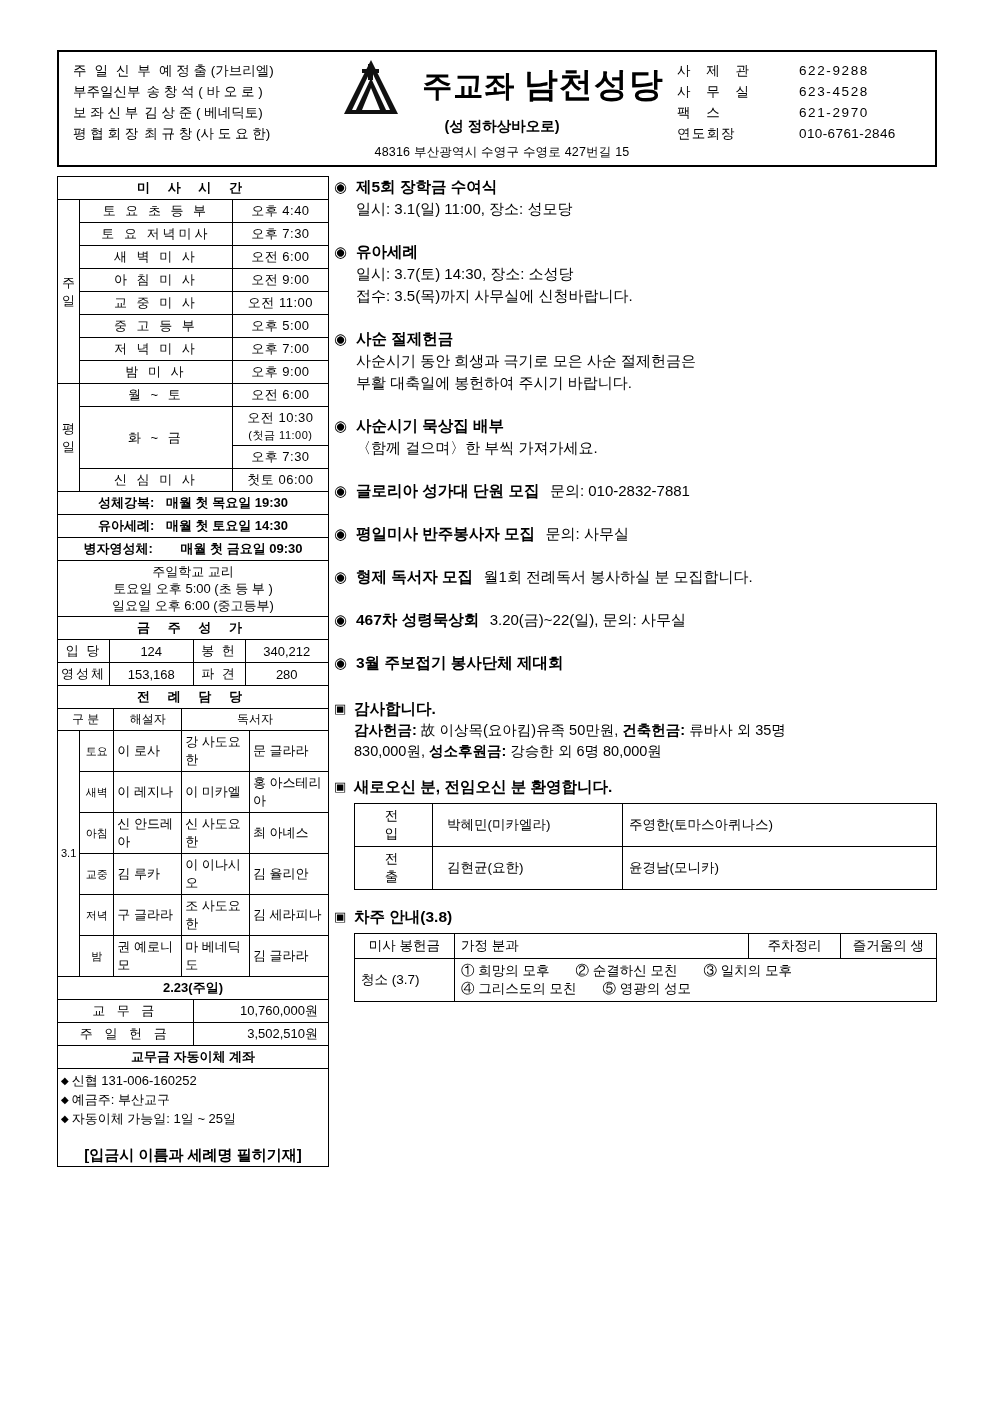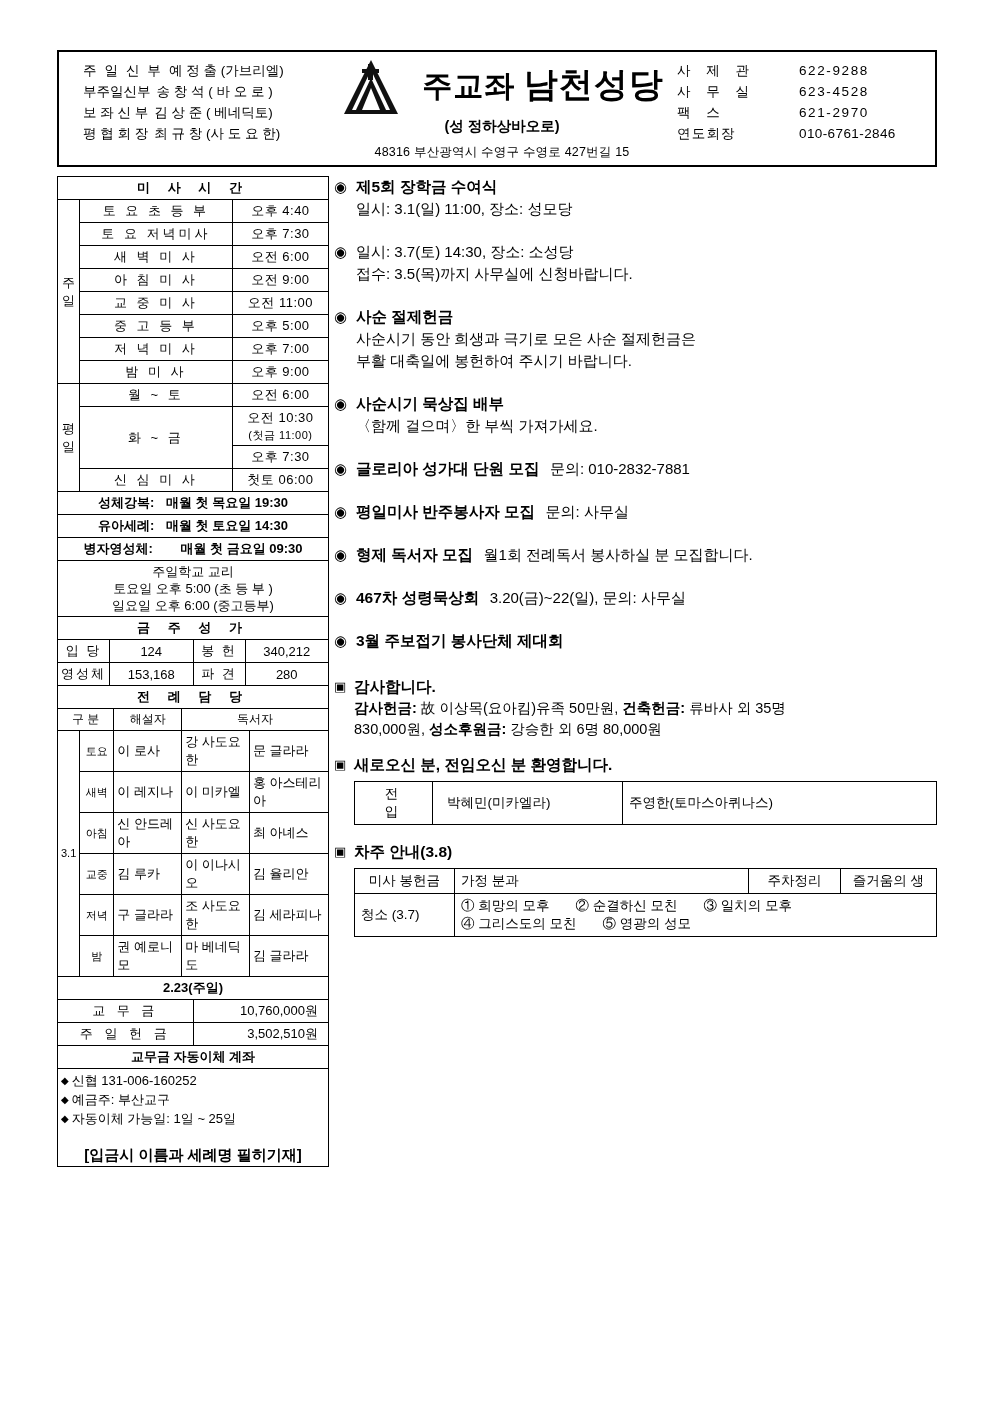--- a/index.html
+++ b/index.html
@@ -13,21 +13,21 @@
   }
   .page { position:relative; width:992px; height:1403px; padding:0; }
 
   
   .header {
     position:absolute; left:57px; top:50px; width:880px; height:117px;
     border:2px solid #000;
     display:flex; align-items:stretch;
   }
   .hdr-left {
-    width:272px; padding:8px 6px 0 24px;
+    width:272px; padding:8px 6px 0 14px;
     font-size:13.5px; line-height:21px; letter-spacing:0px;
   }
   .hdr-left .row { display:flex; white-space:nowrap; }
   .hdr-left .lbl { display:inline-block; }
   .spaced { letter-spacing:2.1px; }
   .hdr-mid {
     flex:1; position:relative; display:flex; flex-direction:column;
     align-items:center; justify-content:flex-start; padding-top:6px;
   }
   .logo-row { display:flex; align-items:center; gap:20px; }
@@ -375,20 +375,21 @@
       <div class="bullet">◉</div>
       <div class="ntxt">
         <div class="ntitle">제5회 장학금 수여식</div>
         <div class="nline">일시: 3.1(일) 11:00, 장소: 성모당</div>
       </div>
     </div>
 
     <div class="notice">
       <div class="bullet">◉</div>
       <div class="ntxt">
+        <div class="ntitle">유아세례</div>
         <div class="nline">일시: 3.7(토) 14:30, 장소: 소성당</div>
         <div class="nline">접수: 3.5(목)까지 사무실에 신청바랍니다.</div>
       </div>
     </div>
 
     <div class="notice">
       <div class="bullet">◉</div>
       <div class="ntxt">
         <div class="ntitle">사순 절제헌금</div>
         <div class="nline">사순시기 동안 희생과 극기로 모은 사순 절제헌금은</div>
@@ -467,20 +468,25 @@
     <div class="notice" style="margin-bottom:16px">
       <div class="sq">▣</div>
       <div class="ntxt">
         <div class="ntitle">새로오신 분, 전임오신 분 환영합니다.</div>
         <table class="mini">
           <tbody>
               <tr>
             <td class="k">전 입</td>
             <td class="n1">박혜민(미카엘라)</td>
             <td>주영한(토마스아퀴나스)</td>
+          </tr>
+          <tr>
+            <td class="k">전 출</td>
+            <td class="n1">김현균(요한)</td>
+            <td>윤경남(모니카)</td>
           </tr>
         </tbody>
           </table>
       </div>
     </div>
 
     <div class="notice">
       <div class="sq">▣</div>
       <div class="ntxt">
         <div class="ntitle">차주 안내(3.8)</div>

